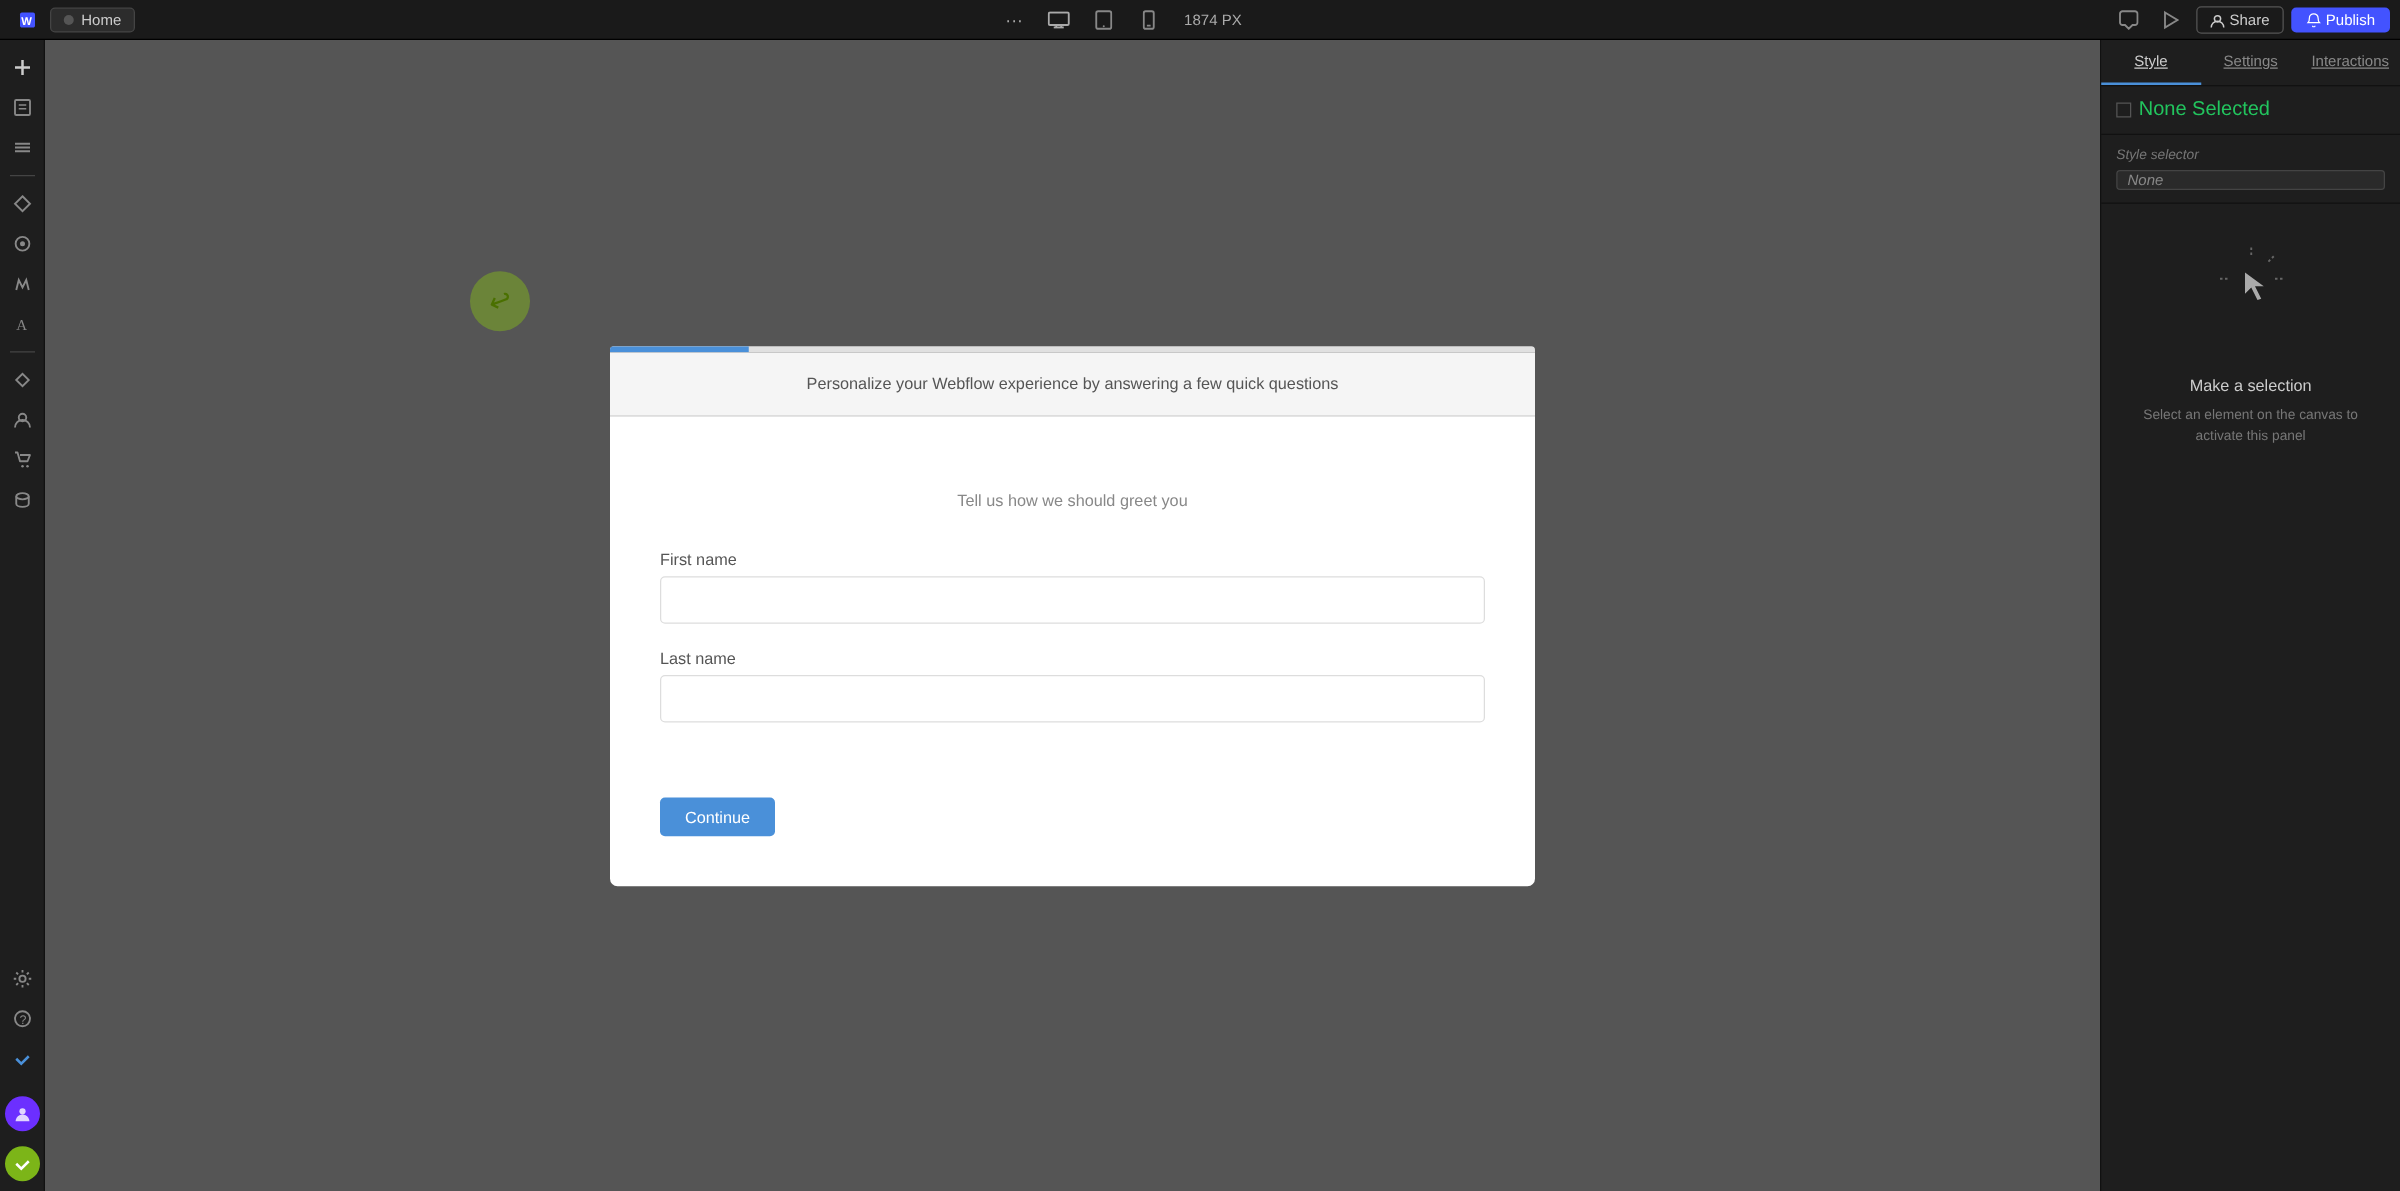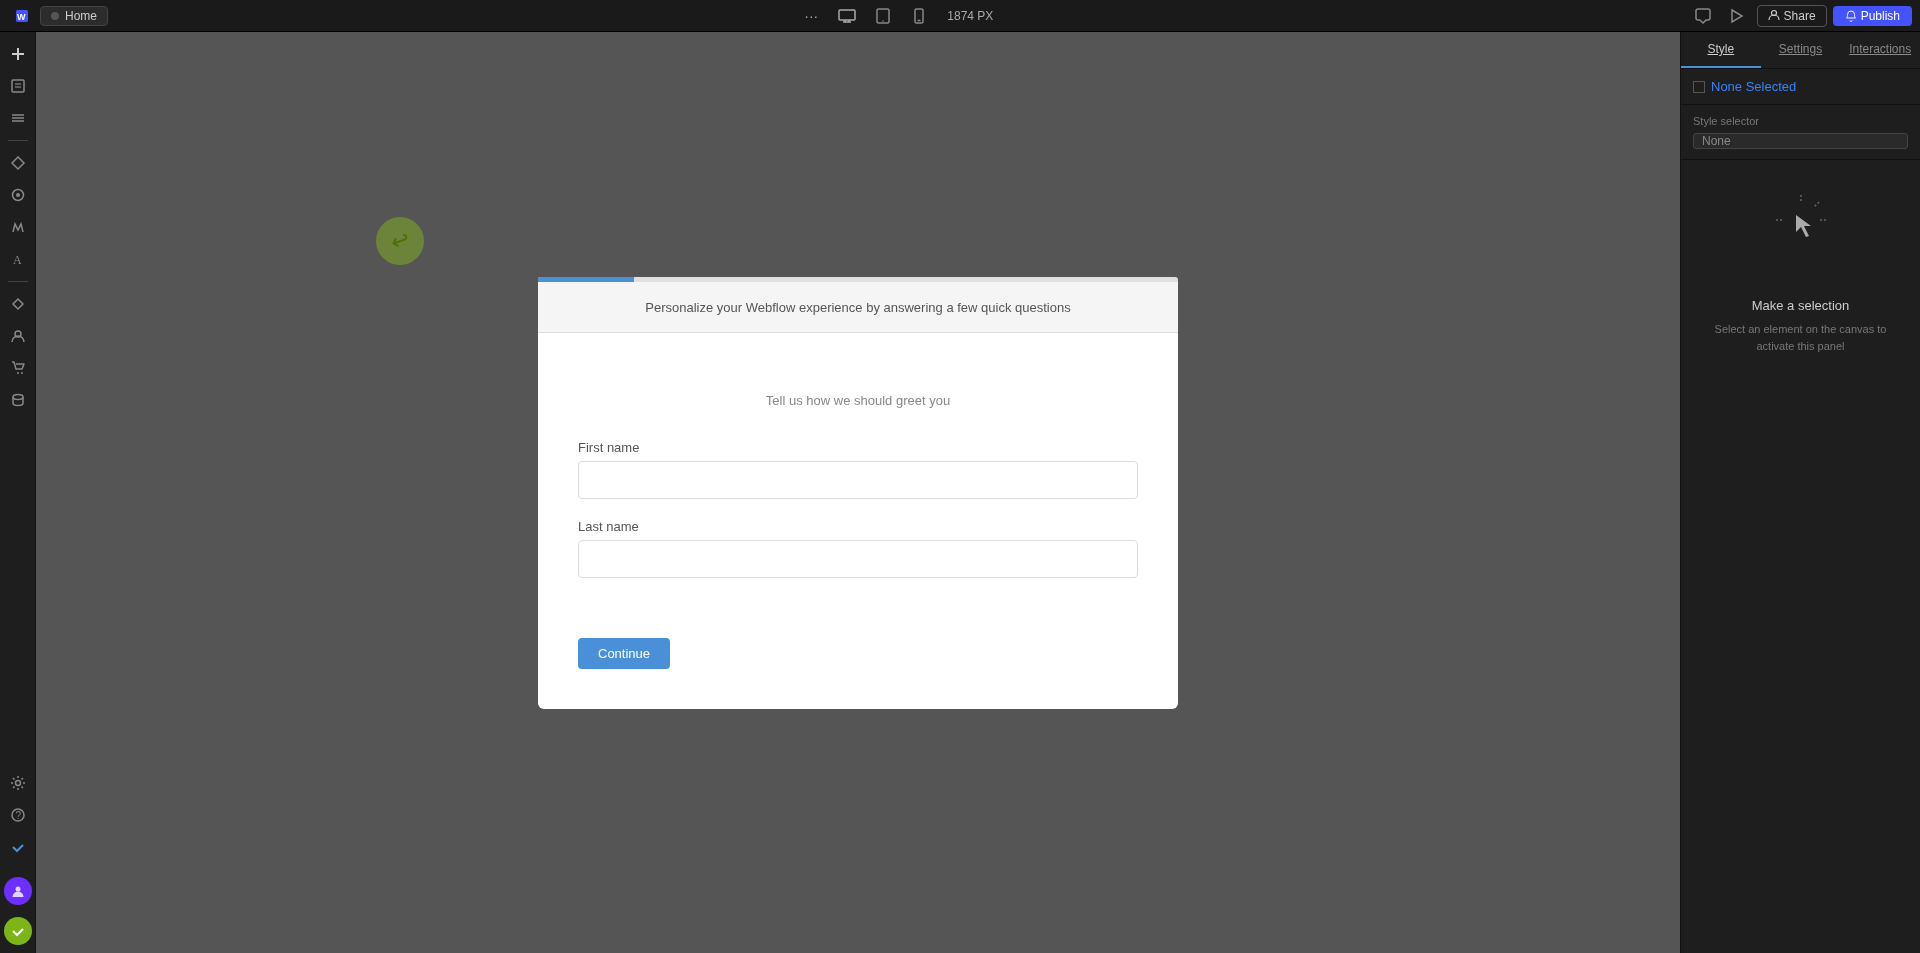--- a/index.html
+++ b/index.html
@@ -44,21 +44,21 @@
     }
     .topbar-right { display: flex; align-items: center; gap: 6px; }
     .btn-share {
       background: transparent;
       border: 1px solid #555;
       color: #ccc;
       padding: 3px 10px;
       border-radius: 4px;
       font-size: 12px;
       cursor: pointer;
-      display: flex; align-items: flex-start; gap: 4px;
+      display: flex; align-items: flex-end; gap: 4px;
     }
     .btn-publish {
       background: #4353ff;
       border: none;
       color: #fff;
       padding: 3px 12px;
       border-radius: 4px;
       font-size: 12px;
       cursor: pointer;
       display: flex; align-items: center; gap: 4px;
@@ -112,21 +112,21 @@
       background: #555;
       display: flex;
       align-items: center;
       justify-content: center;
       position: relative;
       overflow: hidden;
     }
 
     
     .modal-wrapper {
-      width: 640px;
+      width: 740px;
       background: transparent;
       position: relative;
     }
     .modal-progress-bar {
       height: 5px;
       background: #e0e0e0;
       border-radius: 3px 3px 0 0;
       overflow: hidden;
       width: 100%;
     }
@@ -245,26 +245,27 @@
       padding: 10px 12px;
       display: flex; align-items: center; gap: 6px;
       border-bottom: 1px solid #111;
     }
     .none-checkbox {
       width: 12px; height: 12px;
       border: 1px solid #555;
       background: transparent;
     }
     .none-label {
-      color: #3b82f6;
-      font-size: 13px;
+      color: #22c55e;
+      font-size: 16px;
     }
     .style-selector-section {
       padding: 10px 12px;
       border-bottom: 1px solid #111;
+      font-style: italic;
     }
     .style-selector-label {
       font-size: 11px;
       color: #777;
       margin-bottom: 6px;
     }
     .style-selector-dropdown {
       width: 100%;
       background: #2a2a2a;
       border: 1px solid #444;

